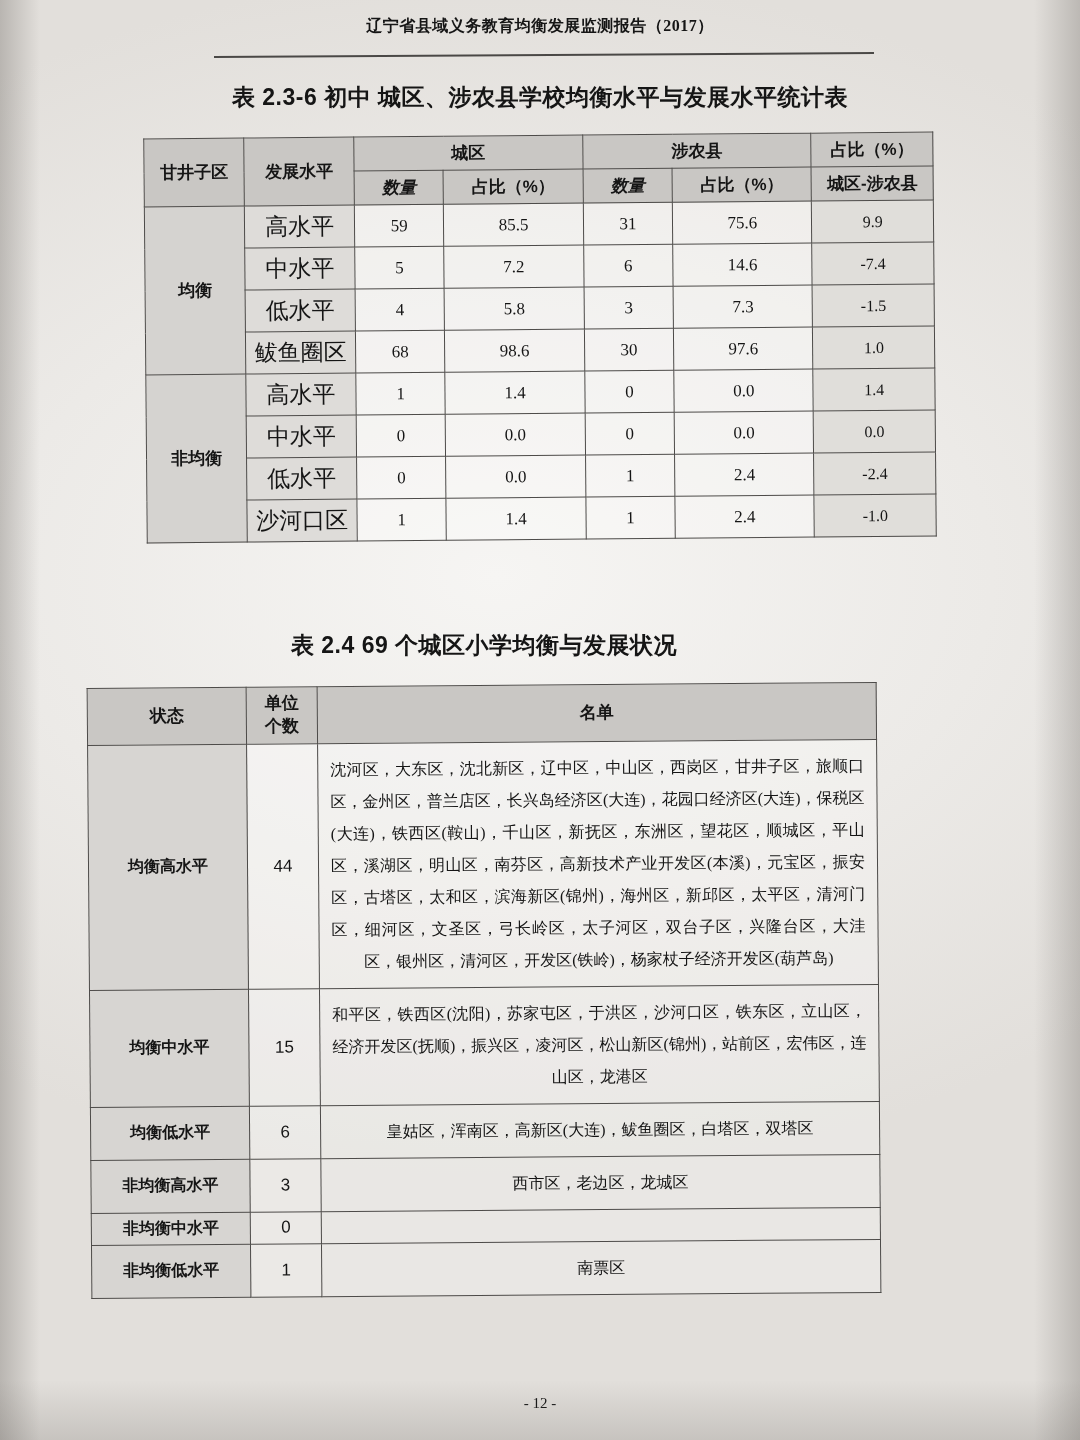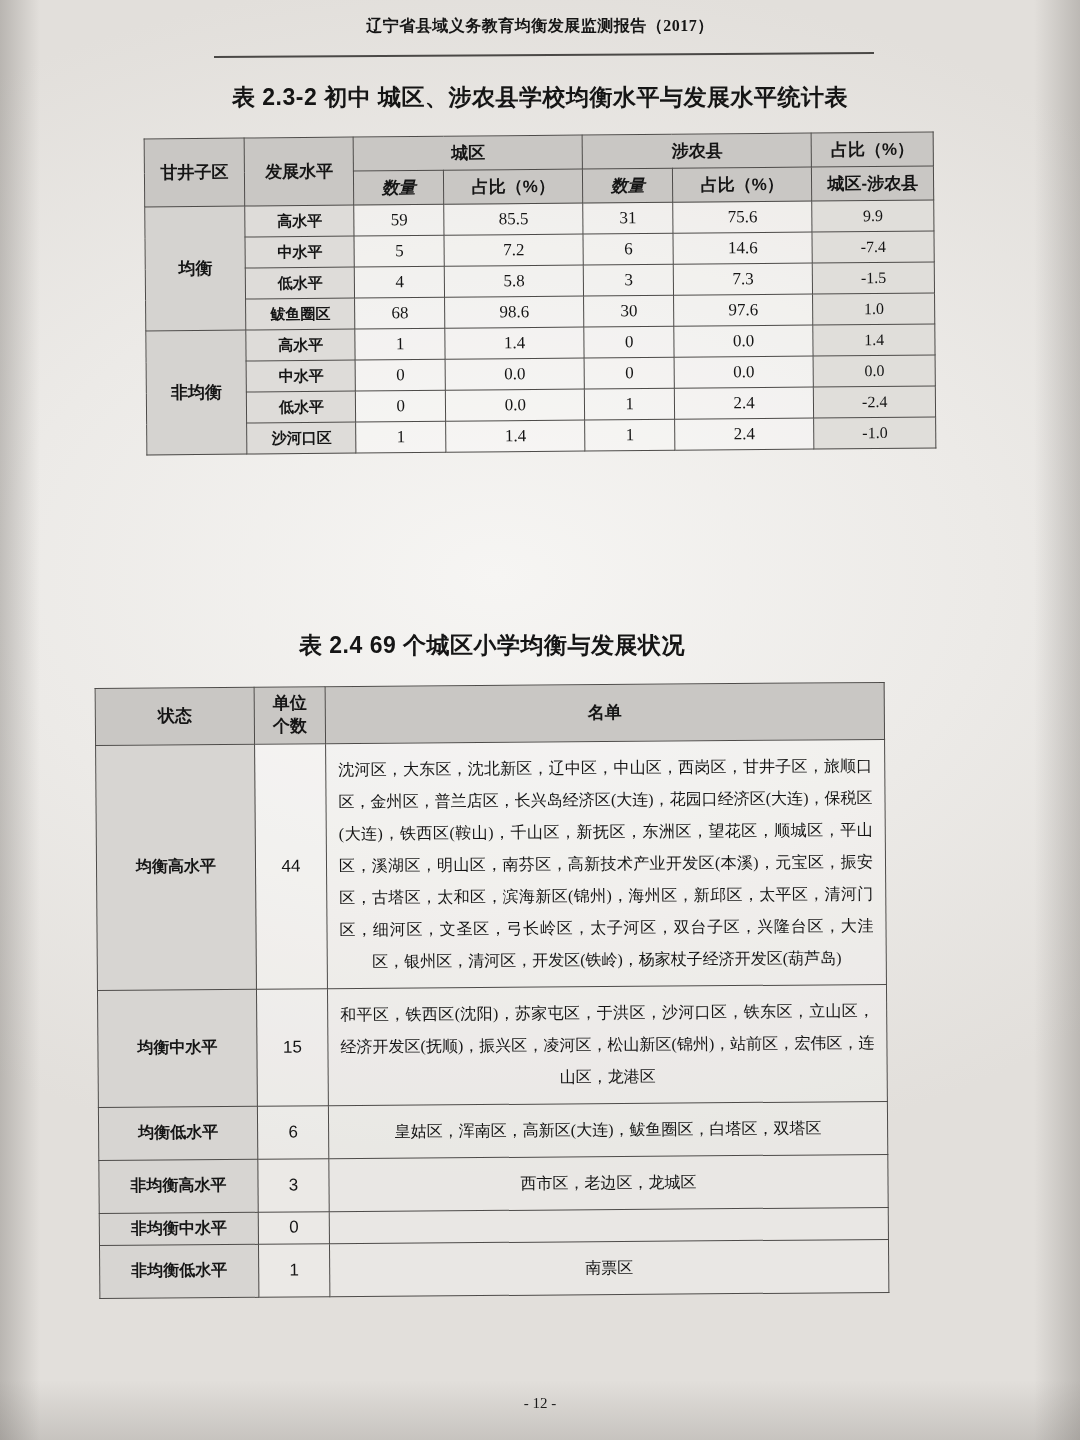--- a/index.html
+++ b/index.html
@@ -99,22 +99,21 @@
     font-weight: bold;
     font-size: 17px;
   }
   .t1 td.rowhead {
     background: #d5d3d0;
     font-weight: bold;
     font-size: 17px;
   }
   .t1 td.sub {
     background: #dedcd9;
-    font-size: 15px;
-    font-weight: bold;
+    font-size: 23px;
   }
   .t1 td.num {
     background: rgba(255,255,255,0.25);
     font-size: 17px;
     font-family: "Liberation Serif", "DejaVu Serif", serif;
   }
   .t1 td.diff {
     background: #e0deda;
     font-size: 16px;
     font-family: "Liberation Serif", "DejaVu Serif", serif;
@@ -122,21 +121,21 @@
   .t1 .c-num { width: 88px; font-style: italic; }
   .c-pct { width: 140px; }
   .c-head1 { width: 100px; }
   .c-head2 { width: 110px; }
   .c-diff { width: 120px; }
 
   
   .t2-wrap {
     position: absolute;
     top: 630px;
-    left: 16px;
+    left: 8px;
     width: 952px;
   }
   .t2-inner {
     margin: 24px auto 0 auto;
     width: 790px;
     transform: rotate(-0.45deg);
   }
   .t2 th {
     background: #c9c7c4;
     font-weight: bold;
@@ -185,21 +184,21 @@
 </style>
 </head>
 <body>
 
 <div class="page"></div>
 
 <div class="header">辽宁省县域义务教育均衡发展监测报告（2017）</div>
 <div class="header-rule"></div>
 
 <div class="t1-wrap">
-  <div class="title">表 2.3-2  初中 城区、涉农县学校均衡水平与发展水平统计表</div>
+  <div class="title">表 2.3-6  初中 城区、涉农县学校均衡水平与发展水平统计表</div>
   <div class="t1-inner">
     <table class="t1">
       <tbody>
           <tr>
         <th class="c-head1" rowspan="2">甘井子区</th>
         <th class="c-head2" rowspan="2">发展水平</th>
         <th colspan="2">城区</th>
         <th colspan="2">涉农县</th>
         <th class="c-diff">占比（%）</th>
       </tr>

